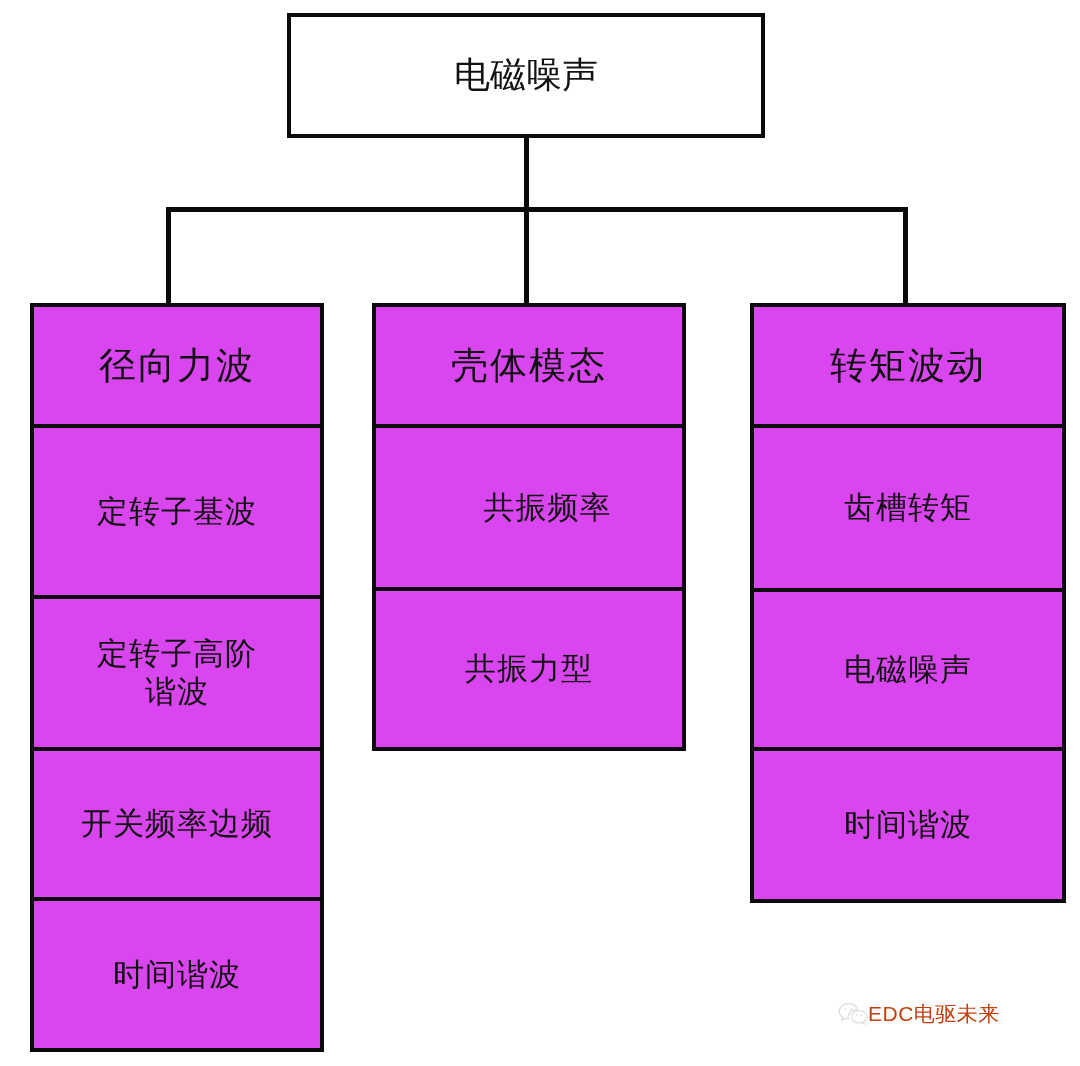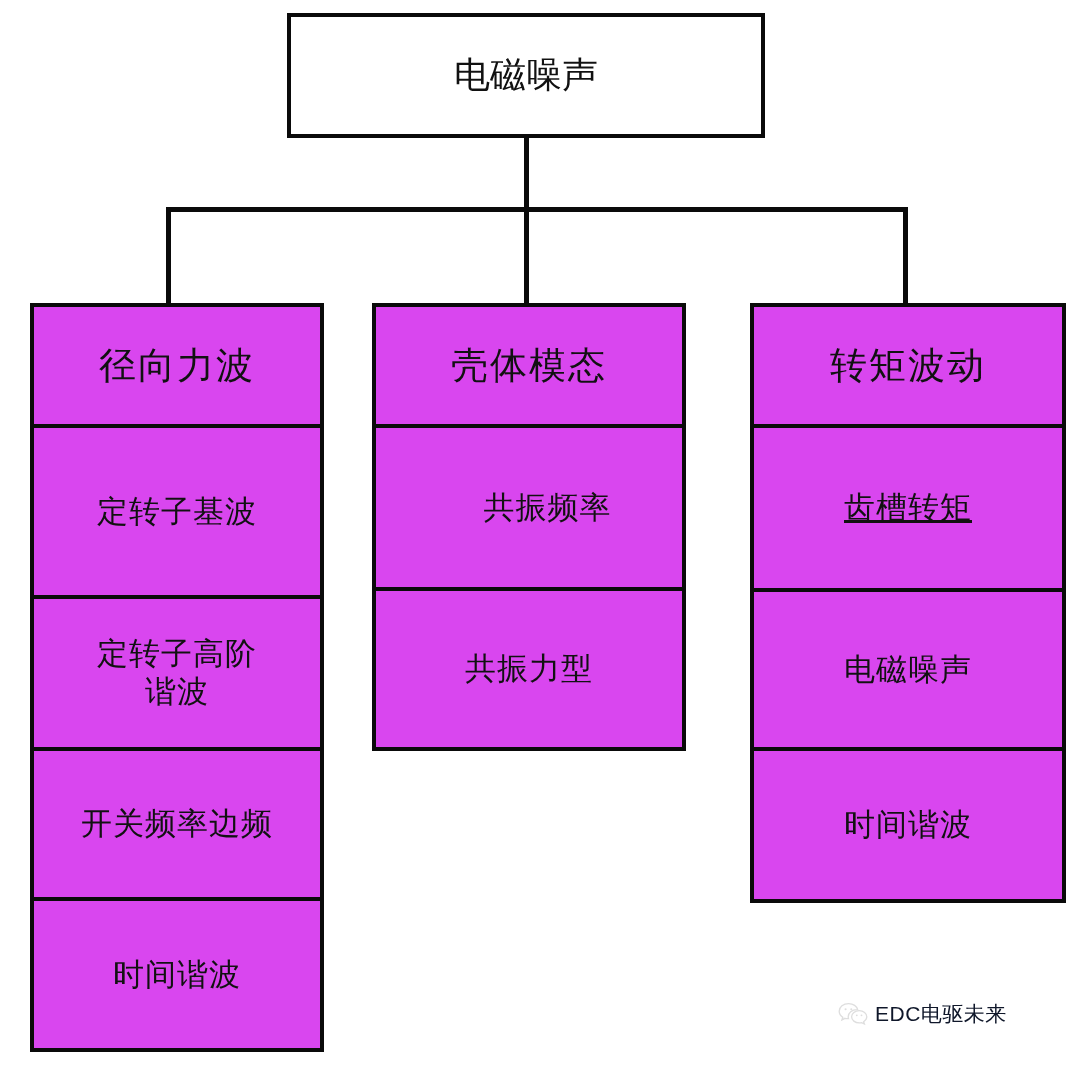--- a/index.html
+++ b/index.html
@@ -110,21 +110,21 @@
   #group-housing .r1    { height: 165px; padding-left: 37px; }
   #group-housing .r2    { height: 157px; }
 
   #group-torque {
     left: 750px;
     top: 303px;
     width: 316px;
     height: 600px;
   }
   #group-torque .head   { height: 122px; }
-  #group-torque .r1     { height: 165px; text-decoration: underline; }
+  #group-torque .r1     { height: 165px; }
   #group-torque .r2     { height: 160px; }
   #group-torque .r3     { height: 149px; }
 
   
   .conn {
     position: absolute;
     background: #0a0a0a;
     z-index: 1;
   }
   #conn-root-drop  { left: 524px; top: 136px; width: 5px; height: 76px; }
@@ -133,22 +133,21 @@
   #conn-drop-mid   { left: 524px; top: 207px; width: 5px; height: 100px; }
   #conn-drop-right { left: 903px; top: 207px; width: 5px; height: 100px; }
 
   
   #watermark {
     position: absolute;
     left: 838px;
     top: 1000px;
     display: flex;
     align-items: center;
-    gap: 7px;
-    color: #0f172a;
+    color: #c2410c;
     font-family: "Liberation Sans", "DejaVu Sans", sans-serif;
     font-size: 21px;
     letter-spacing: 0.5px;
     z-index: 5;
     user-select: none;
   }
   #watermark .wm-text { white-space: nowrap; }
   #watermark svg { display: block; }
 </style>
 </head>

